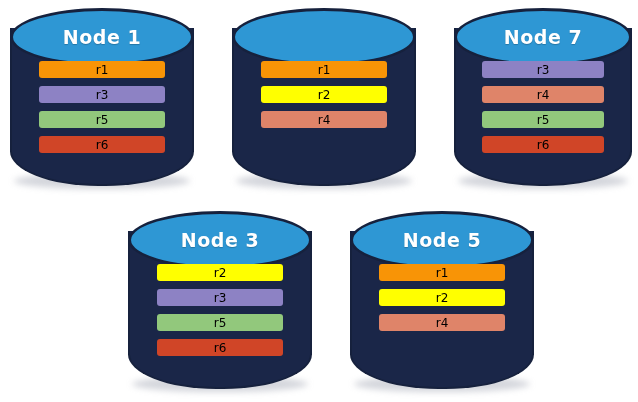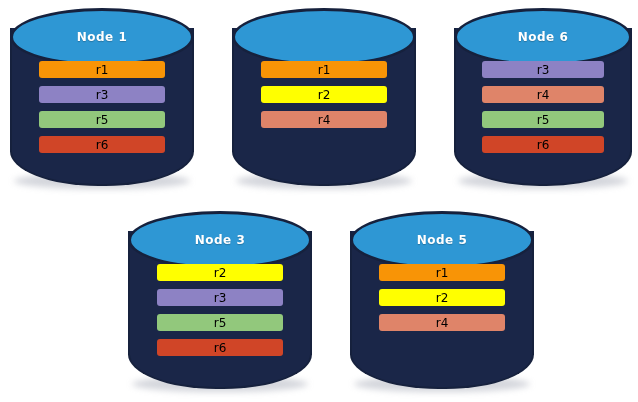--- a/index.html
+++ b/index.html
@@ -69,21 +69,21 @@
   .node-label {
     position: absolute;
     left: 0;
     right: 0;
     top: 0;
     height: 58px;
     display: flex;
     align-items: center;
     justify-content: center;
     color: #ffffff;
-    font-size: 12px;
+    font-size: 19px;
     font-weight: bold;
     letter-spacing: 0.5px;
     z-index: 4;
     pointer-events: none;
     text-shadow: 0 1px 1px rgba(0,0,0,0.22);
   }
 
   
   .records {
     position: absolute;
@@ -134,21 +134,21 @@
       <div class="records">
         <div class="record-bar" style="background: rgb(248, 148, 6); color: rgb(0, 0, 0);">r1</div>
         <div class="record-bar" style="background: rgb(255, 255, 0); color: rgb(0, 0, 0);">r2</div>
         <div class="record-bar" style="background: rgb(223, 132, 105); color: rgb(0, 0, 0);">r4</div>
       </div>
     </div>
     <div class="node" style="left: 454px; top: 8px; width: 178px; height: 178px;">
       <div class="cyl-shadow"></div>
       <div class="cyl-body" style="background: rgb(26, 38, 72); border-color: rgb(22, 33, 61);"></div>
       <div class="cyl-top" style="background: rgb(46, 151, 212); border-color: rgb(22, 33, 61);"></div>
-      <div class="node-label" style="color: rgb(255, 255, 255);">Node  6</div>
+      <div class="node-label" style="color: rgb(255, 255, 255);">Node  7</div>
       <div class="records">
         <div class="record-bar" style="background: rgb(141, 130, 196); color: rgb(0, 0, 0);">r3</div>
         <div class="record-bar" style="background: rgb(223, 132, 105); color: rgb(0, 0, 0);">r4</div>
         <div class="record-bar" style="background: rgb(146, 200, 124); color: rgb(0, 0, 0);">r5</div>
         <div class="record-bar" style="background: rgb(208, 69, 39); color: rgb(0, 0, 0);">r6</div>
       </div>
     </div>
     <div class="node" style="left: 128px; top: 211px; width: 184px; height: 178px;">
       <div class="cyl-shadow"></div>
       <div class="cyl-body" style="background: rgb(26, 38, 72); border-color: rgb(22, 33, 61);"></div>

